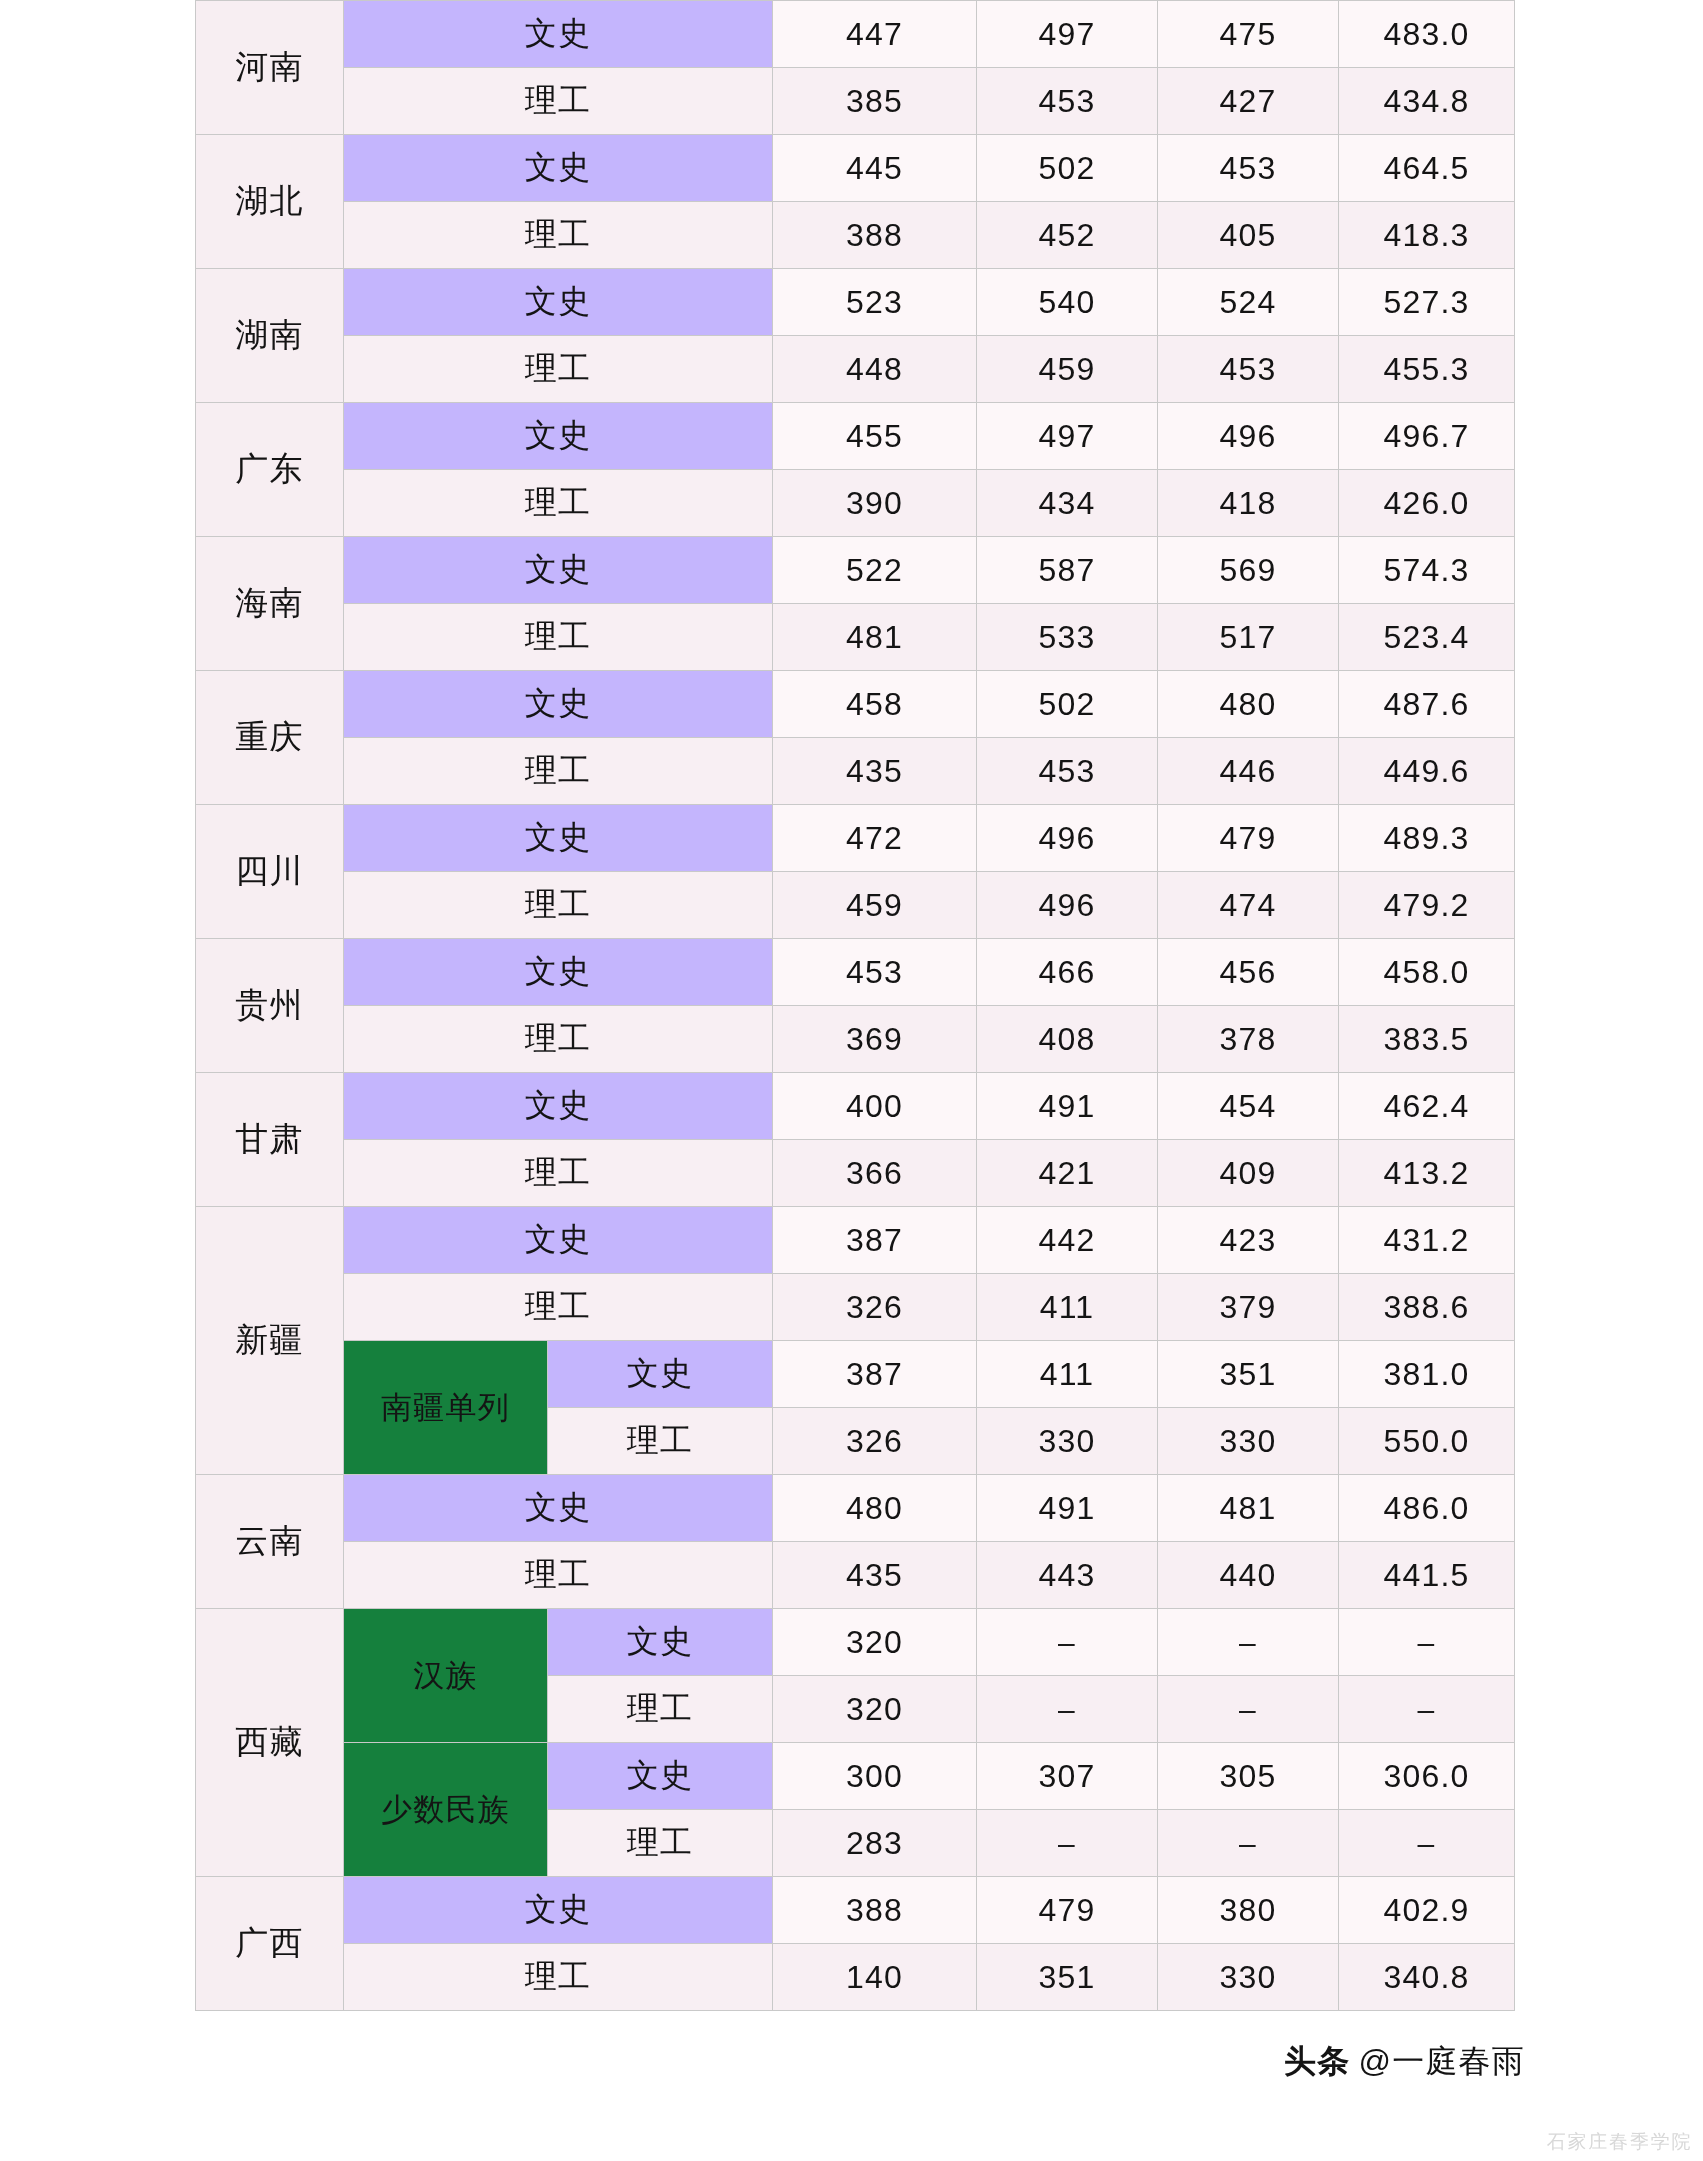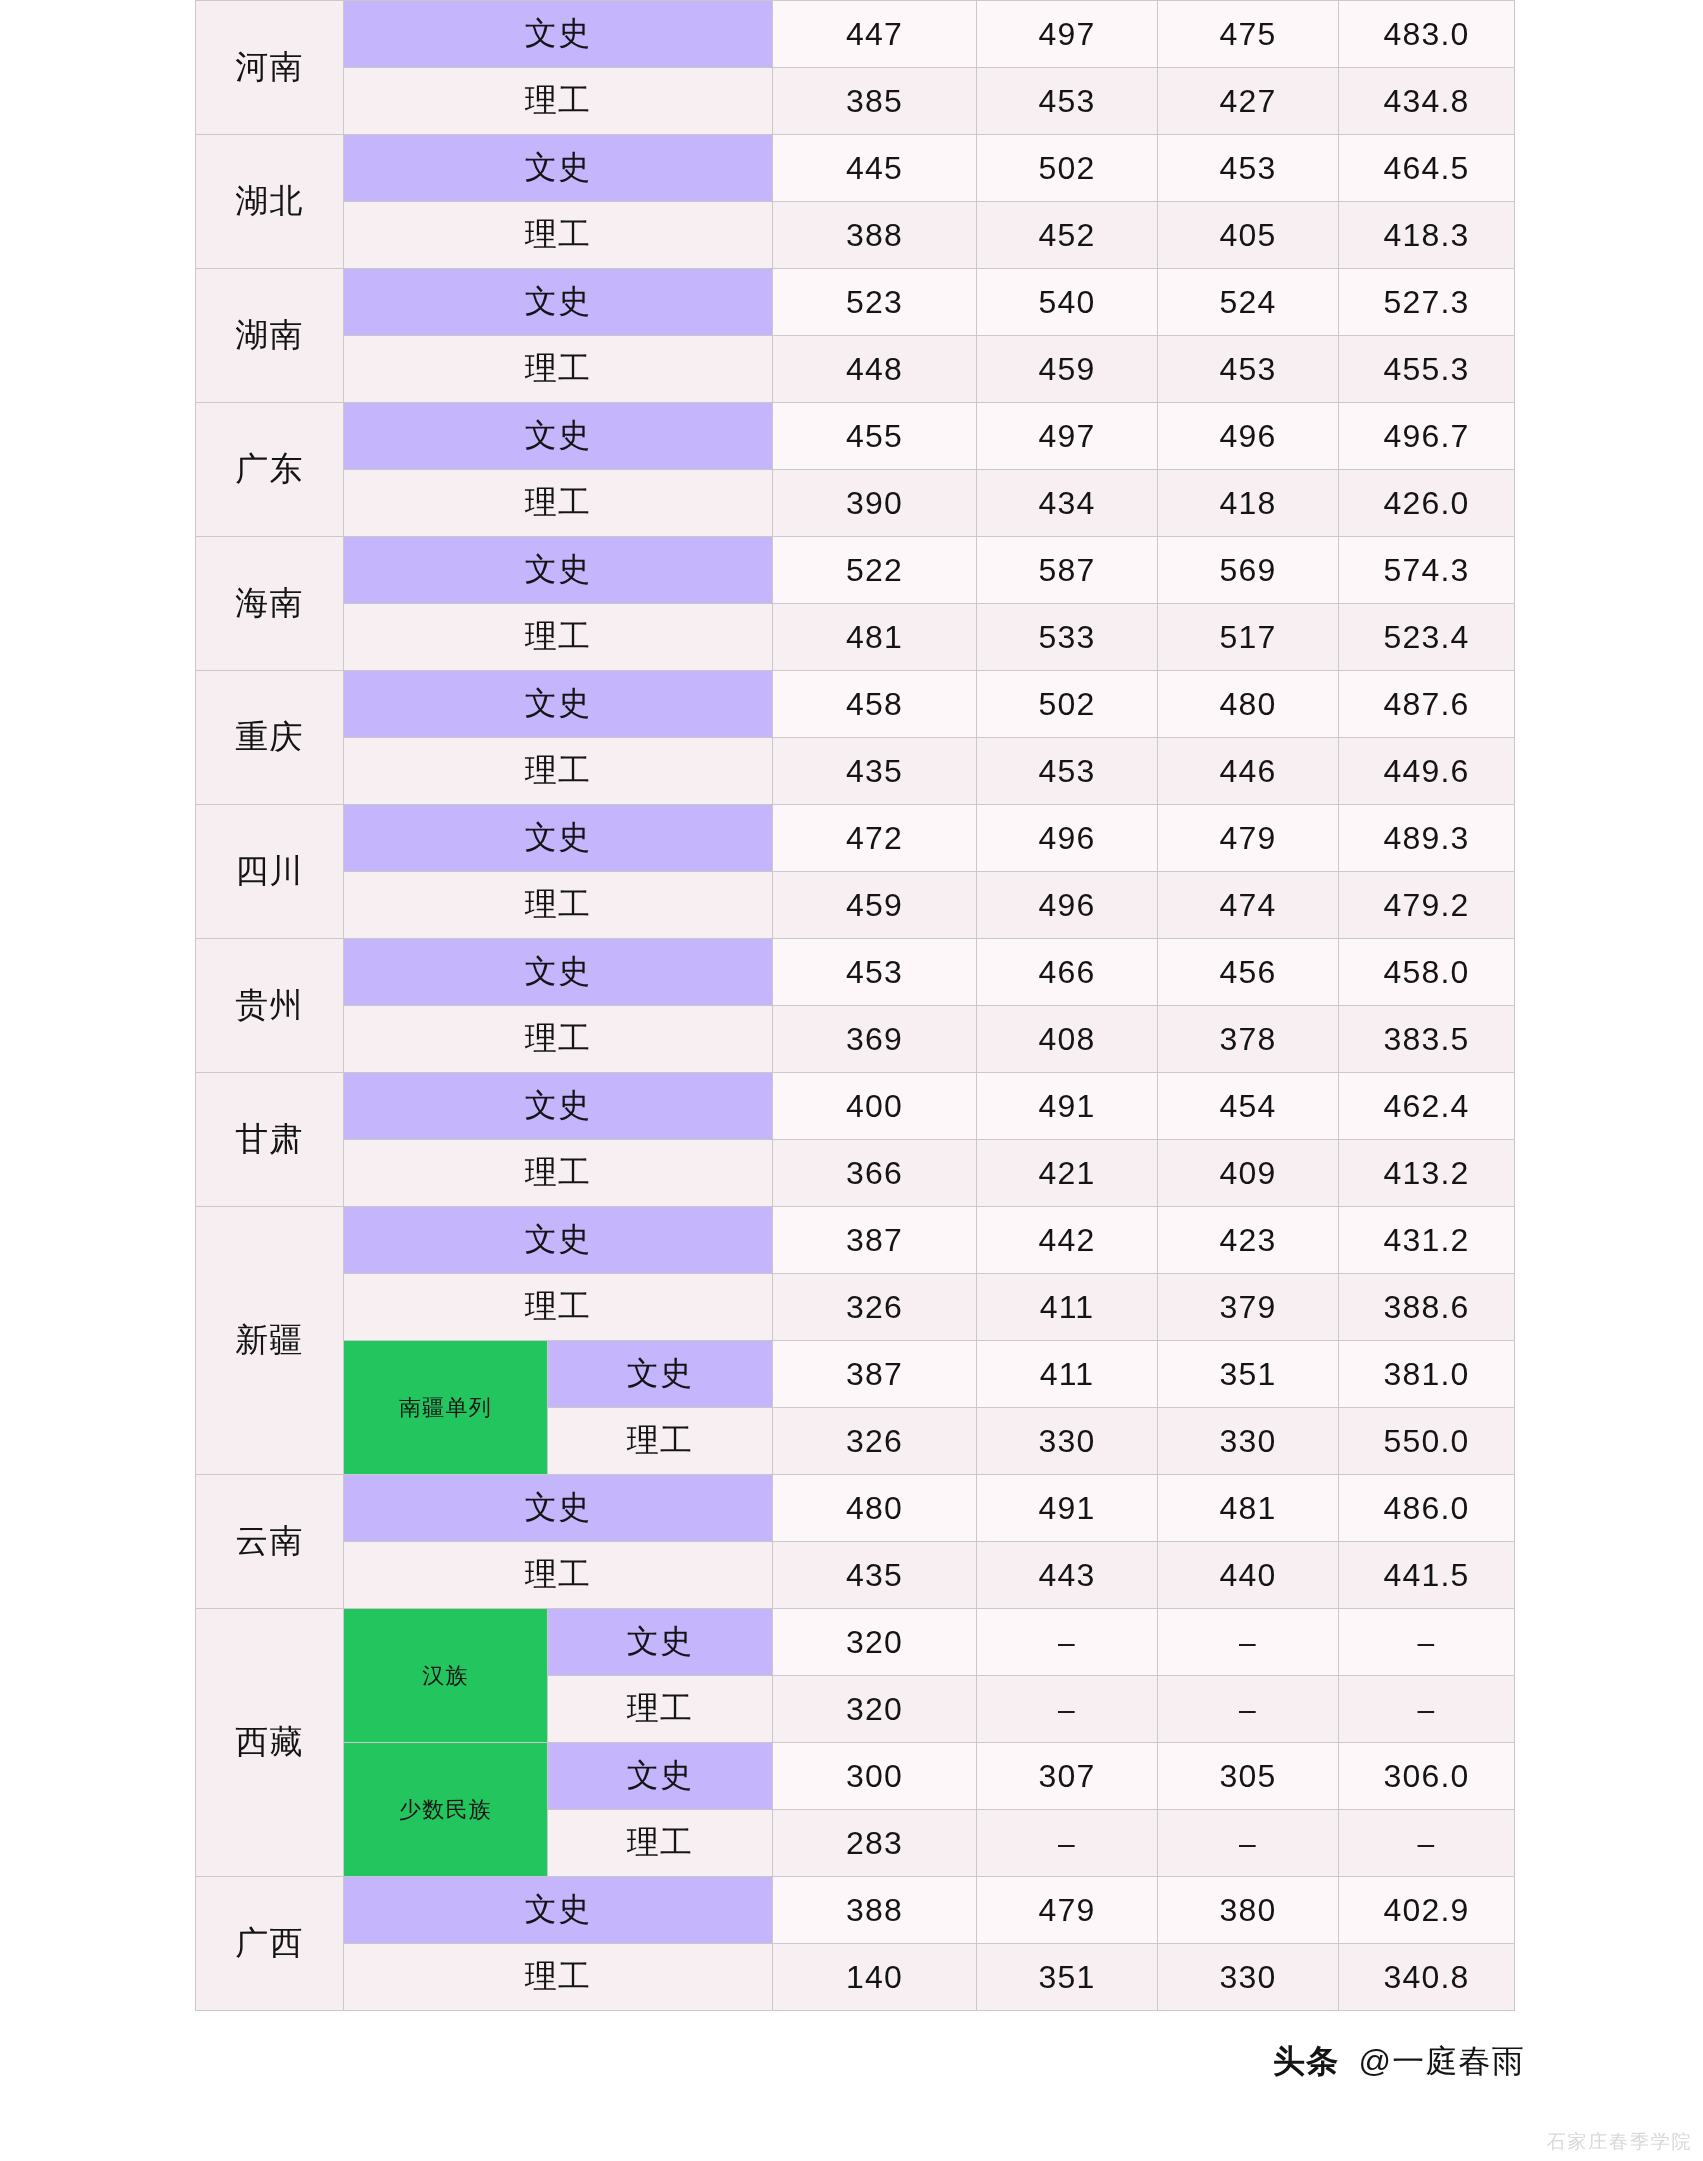--- a/index.html
+++ b/index.html
@@ -57,22 +57,22 @@
     font-weight: 700;
     font-size: 33px;
     letter-spacing: 3.6px;
   }
   .sub-cell {
     background: #c4b5fd;
     font-size: 32px;
     letter-spacing: 2.4px;
   }
   .grp-cell {
-    background: #22c55e;
-    font-size: 22px;
+    background: #15803d;
+    font-size: 31px;
     letter-spacing: 1.8px;
   }
   .num-cell {
     background: #fdf7f9;
     font-variant-numeric: tabular-nums;
     letter-spacing: 0.6px;
   }
   tr.alt .sub-cell,
   tr.alt .num-cell,
   tr.alt .grp-cell {
@@ -81,21 +81,21 @@
   .dash {
     font-size: 30px;
     color: #1a1a1a;
   }
   .footer-brand {
     position: absolute;
     right: 178px;
     bottom: 77px;
     display: flex;
     align-items: baseline;
-    gap: 19px;
+    gap: 8px;
     font-size: 32px;
     color: #141414;
     letter-spacing: 1.2px;
   }
   .footer-brand .toutiao {
     font-weight: 700;
   }
   .footer-brand .handle {
     font-weight: 400;
   }

